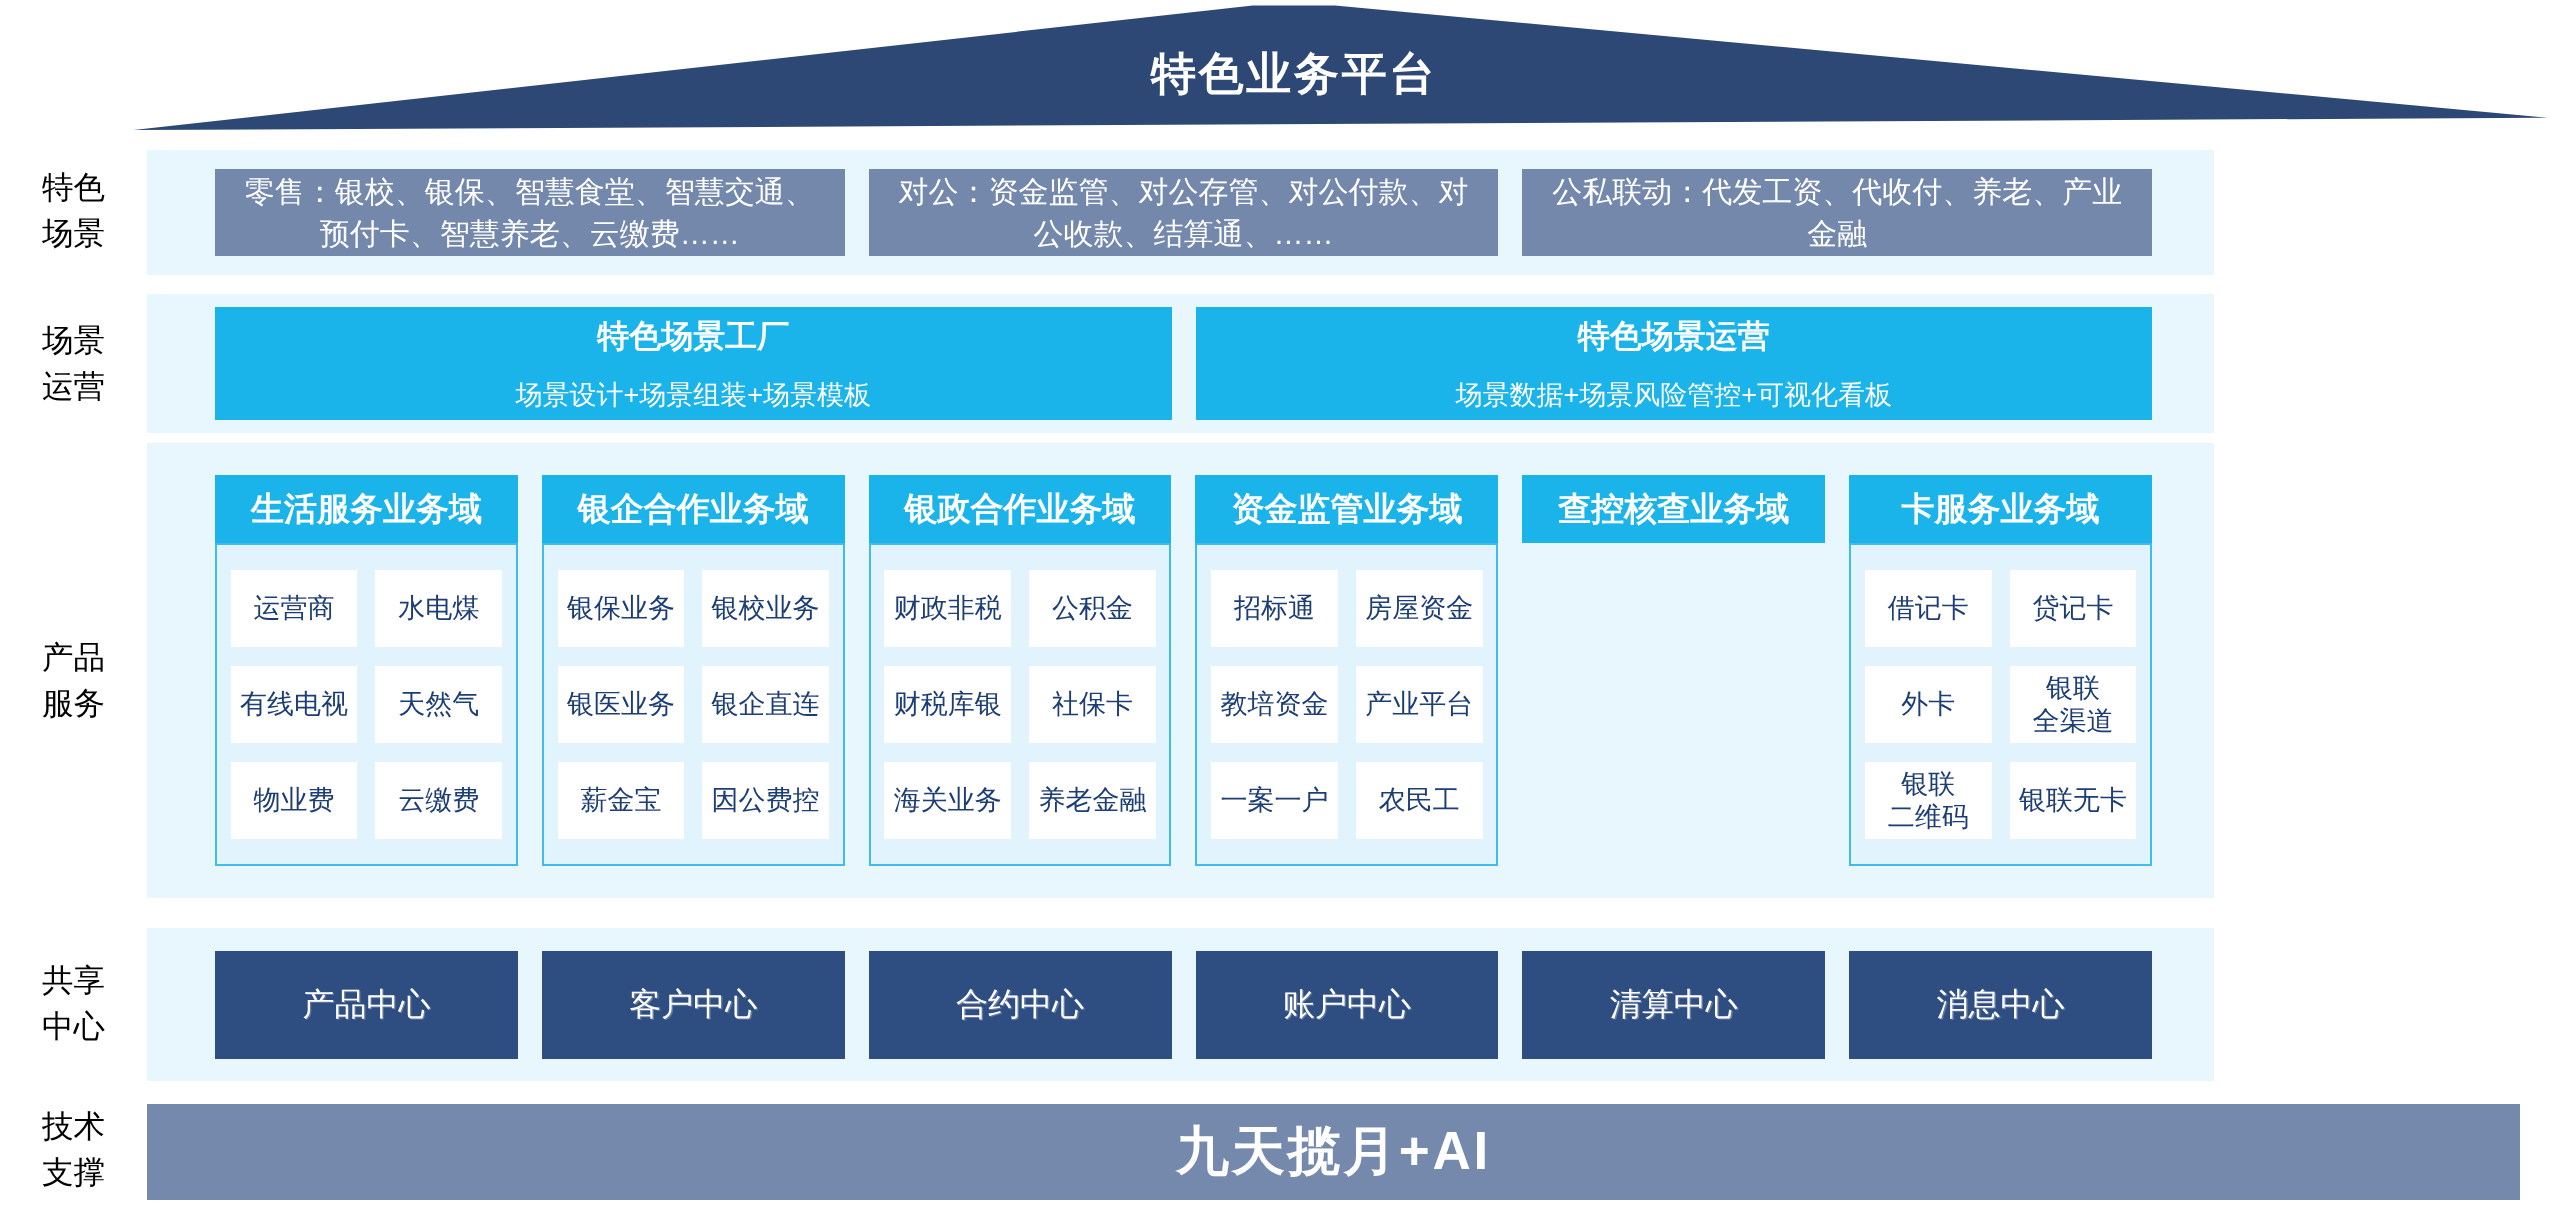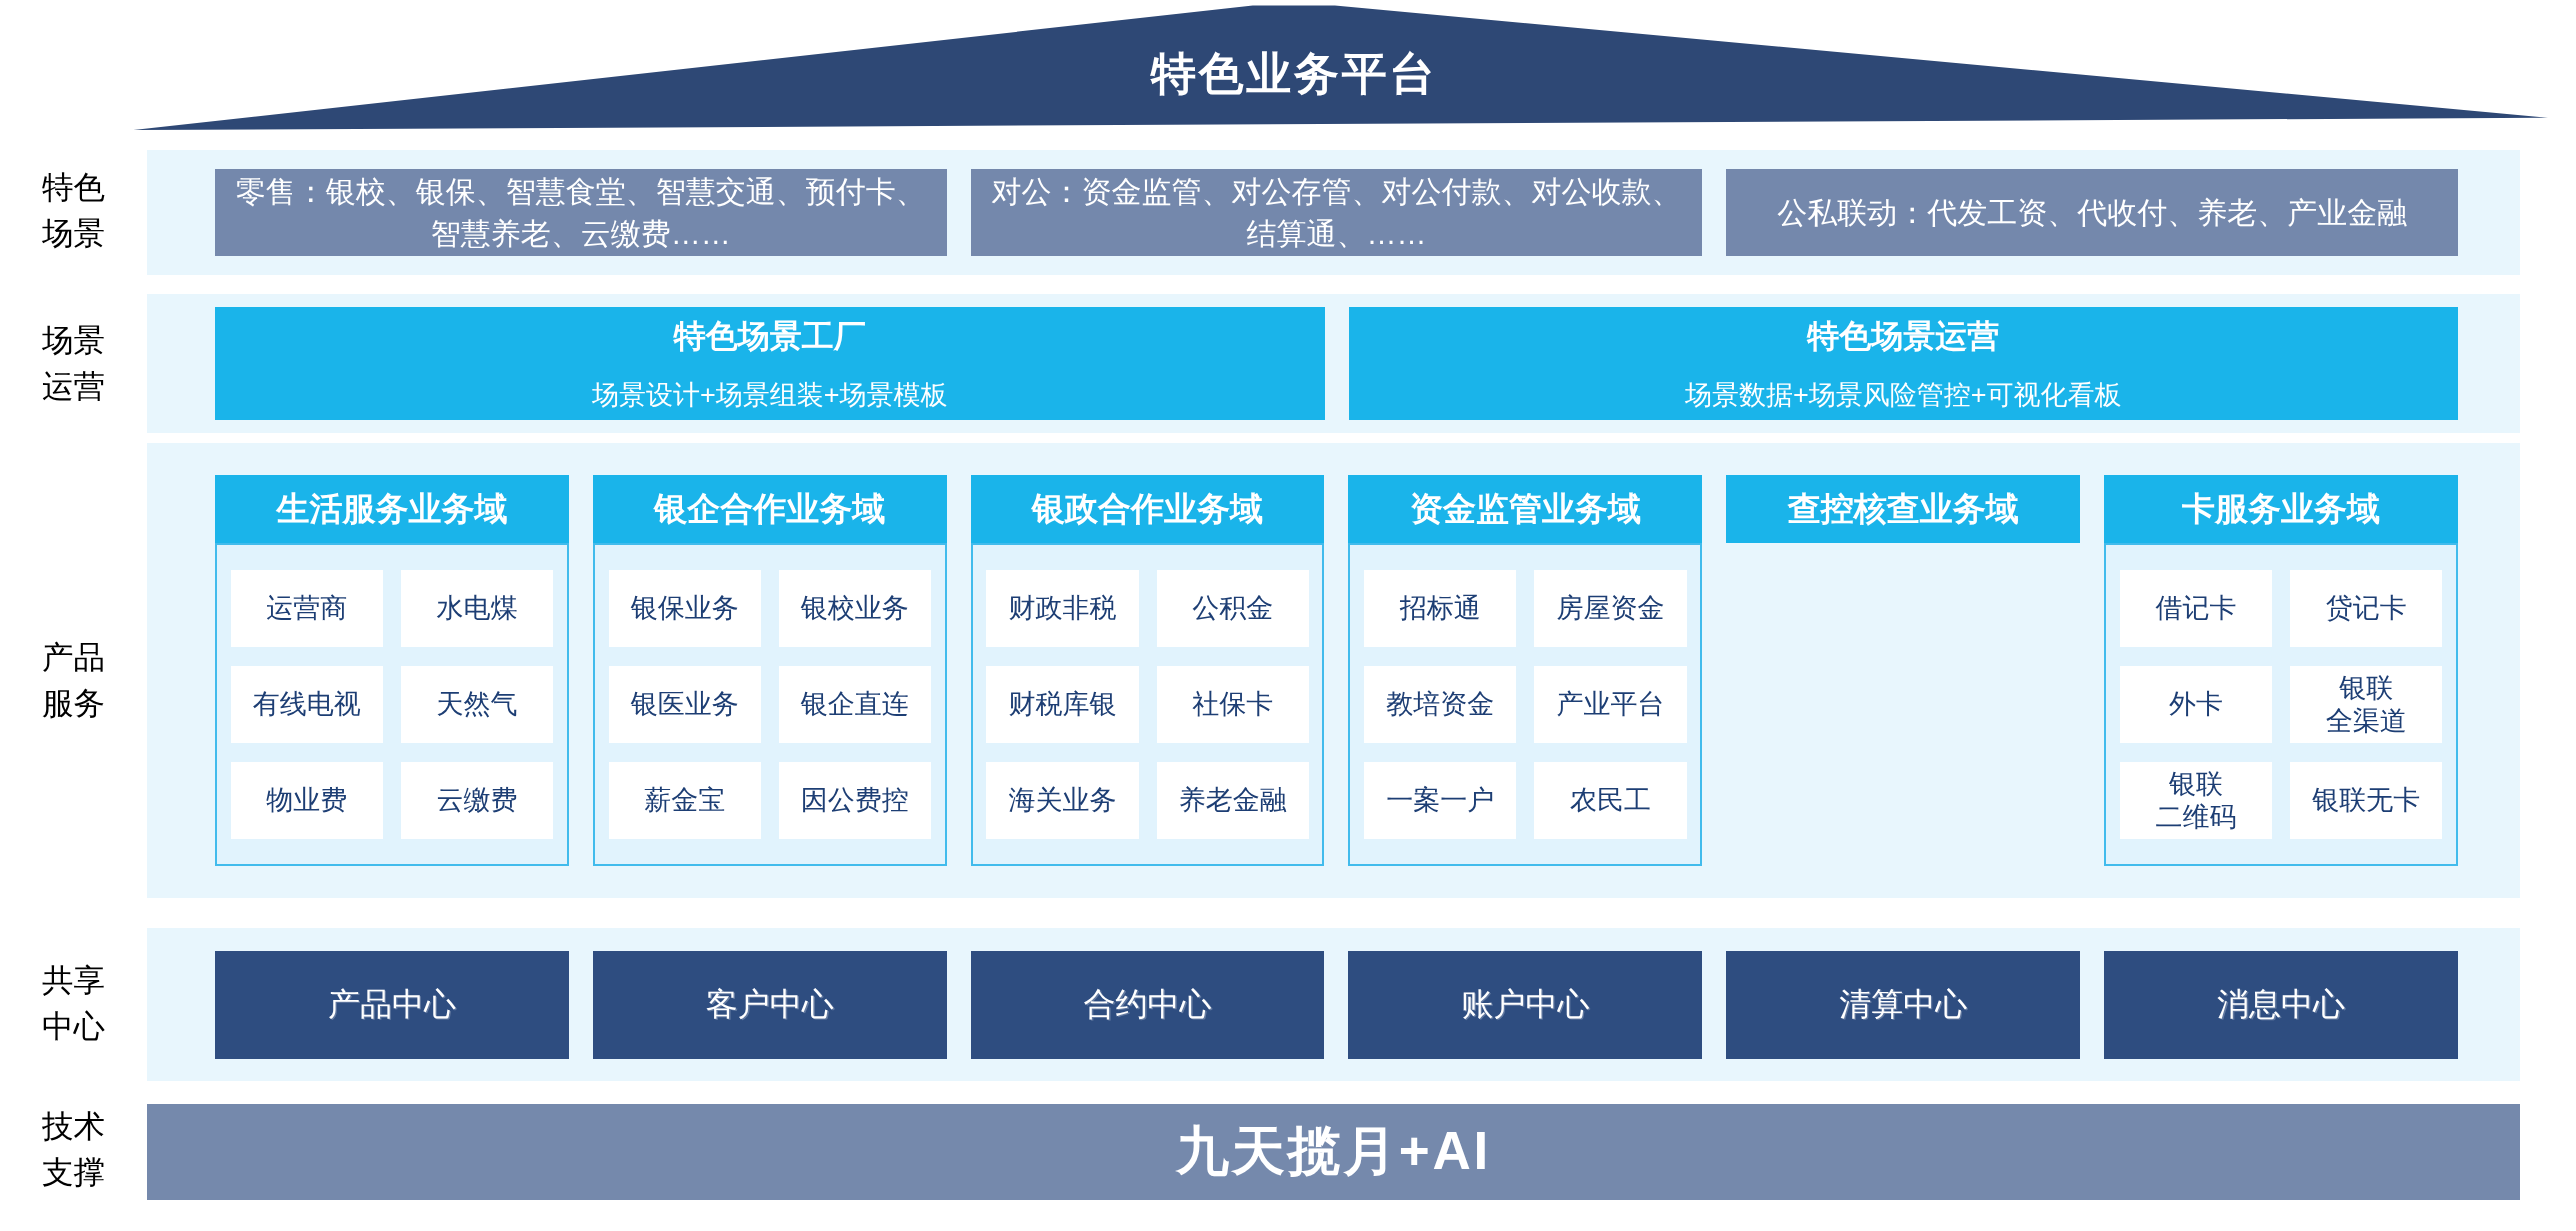--- a/index.html
+++ b/index.html
@@ -14,28 +14,28 @@
   }
 
   
   .row-label{
     position:absolute;left:0;width:147px;text-align:center;
     color:#000000;font-size:31.5px;line-height:1.45;white-space:pre-line;
   }
 
   
   .band{
-    position:absolute;left:147px;width:2373px;box-sizing:border-box;
+    position:absolute;left:147px;width:2067px;box-sizing:border-box;
     background:#e8f6fd;display:flex;gap:24px;align-items:center;
     padding-left:68px;padding-right:62px;
   }
   .band-scenes{top:150px;height:125px;}
   .band-ops{top:294px;height:139px;}
   .band-products{top:443px;height:455px;align-items:flex-start;padding-top:32px;}
-  .band-centers{top:928px;height:153px;}
+  .band-centers{top:928px;height:153px;justify-content:flex-end;}
 
   
   .scene-box{
     flex:1;height:87px;background:#7488ac;color:#ffffff;
     display:flex;align-items:center;justify-content:center;text-align:center;
     font-size:30px;line-height:1.4;padding:0 20.5px;box-sizing:border-box;
   }
 
   
   .ops-box{

